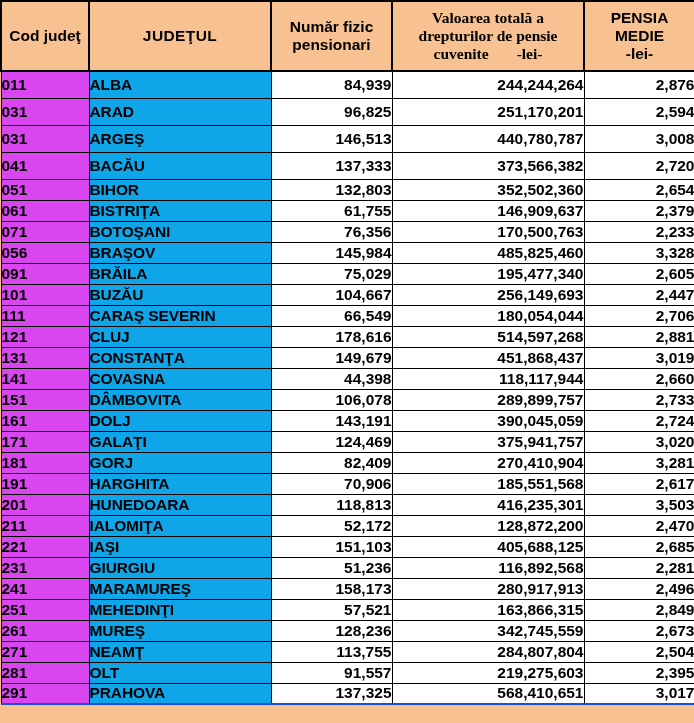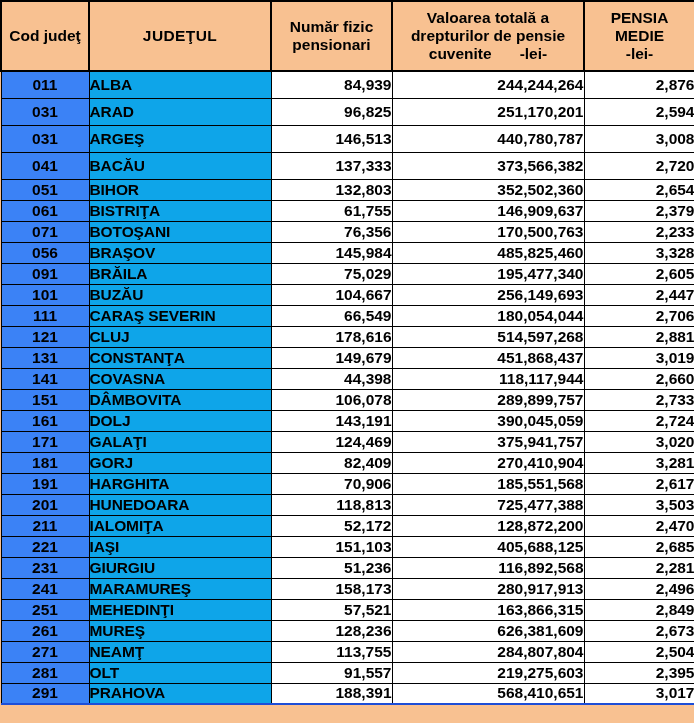--- a/index.html
+++ b/index.html
@@ -51,35 +51,35 @@
     border: 2px solid #000000;
     font-size: 15.5px;
     line-height: 1.18;
     text-align: center;
     padding: 2px 3px;
     white-space: normal;
   }
   th.h-code  { font-size: 15px; }
   th.h-name  { font-size: 16px; letter-spacing: .4px; }
   th.h-num   { font-size: 15px; }
-  th.h-val   { font-size: 15px; }
+  th.h-val   { font-size: 15px; font-family: Liberation Serif, serif; }
   th.h-avg   { font-size: 15px; }
   th .hl { display: block; }
   th .lei-inline { padding-left: 28px; }
 
   
   tbody tr td {
     height: 21px;
     font-size: 15.5px;
   }
   tbody tr.tall td { height: 27px; }
 
   td.code {
-    background: #3b82f6;
-    text-align: center;
+    background: #d946ef;
+    text-align: left;
     padding-right: 3px;
     border-right: 1px solid #000;
     border-left: 2px solid #000;
     font-size: 15.5px;
   }
   td.name {
     background: #0ea5e9;
     text-align: left;
     padding-left: 2px;
     border-left: 1px solid #000;
@@ -264,21 +264,21 @@
           <td class="code">191</td>
           <td class="name">HARGHITA</td>
           <td class="num">70,906</td>
           <td class="val">185,551,568</td>
           <td class="avg">2,617</td>
         </tr>
         <tr>
           <td class="code">201</td>
           <td class="name">HUNEDOARA</td>
           <td class="num">118,813</td>
-          <td class="val">725,477,388</td>
+          <td class="val">416,235,301</td>
           <td class="avg">3,503</td>
         </tr>
         <tr>
           <td class="code">211</td>
           <td class="name">IALOMIŢA</td>
           <td class="num">52,172</td>
           <td class="val">128,872,200</td>
           <td class="avg">2,470</td>
         </tr>
         <tr>
@@ -306,39 +306,39 @@
           <td class="code">251</td>
           <td class="name">MEHEDINŢI</td>
           <td class="num">57,521</td>
           <td class="val">163,866,315</td>
           <td class="avg">2,849</td>
         </tr>
         <tr>
           <td class="code">261</td>
           <td class="name">MUREŞ</td>
           <td class="num">128,236</td>
-          <td class="val">626,381,609</td>
+          <td class="val">342,745,559</td>
           <td class="avg">2,673</td>
         </tr>
         <tr>
           <td class="code">271</td>
           <td class="name">NEAMŢ</td>
           <td class="num">113,755</td>
           <td class="val">284,807,804</td>
           <td class="avg">2,504</td>
         </tr>
         <tr>
           <td class="code">281</td>
           <td class="name">OLT</td>
           <td class="num">91,557</td>
           <td class="val">219,275,603</td>
           <td class="avg">2,395</td>
         </tr>
         <tr>
           <td class="code">291</td>
           <td class="name">PRAHOVA</td>
-          <td class="num">188,391</td>
+          <td class="num">137,325</td>
           <td class="val">568,410,651</td>
           <td class="avg">3,017</td>
         </tr>
       </tbody>
   </table>
 </div>
 
 </body></html>

